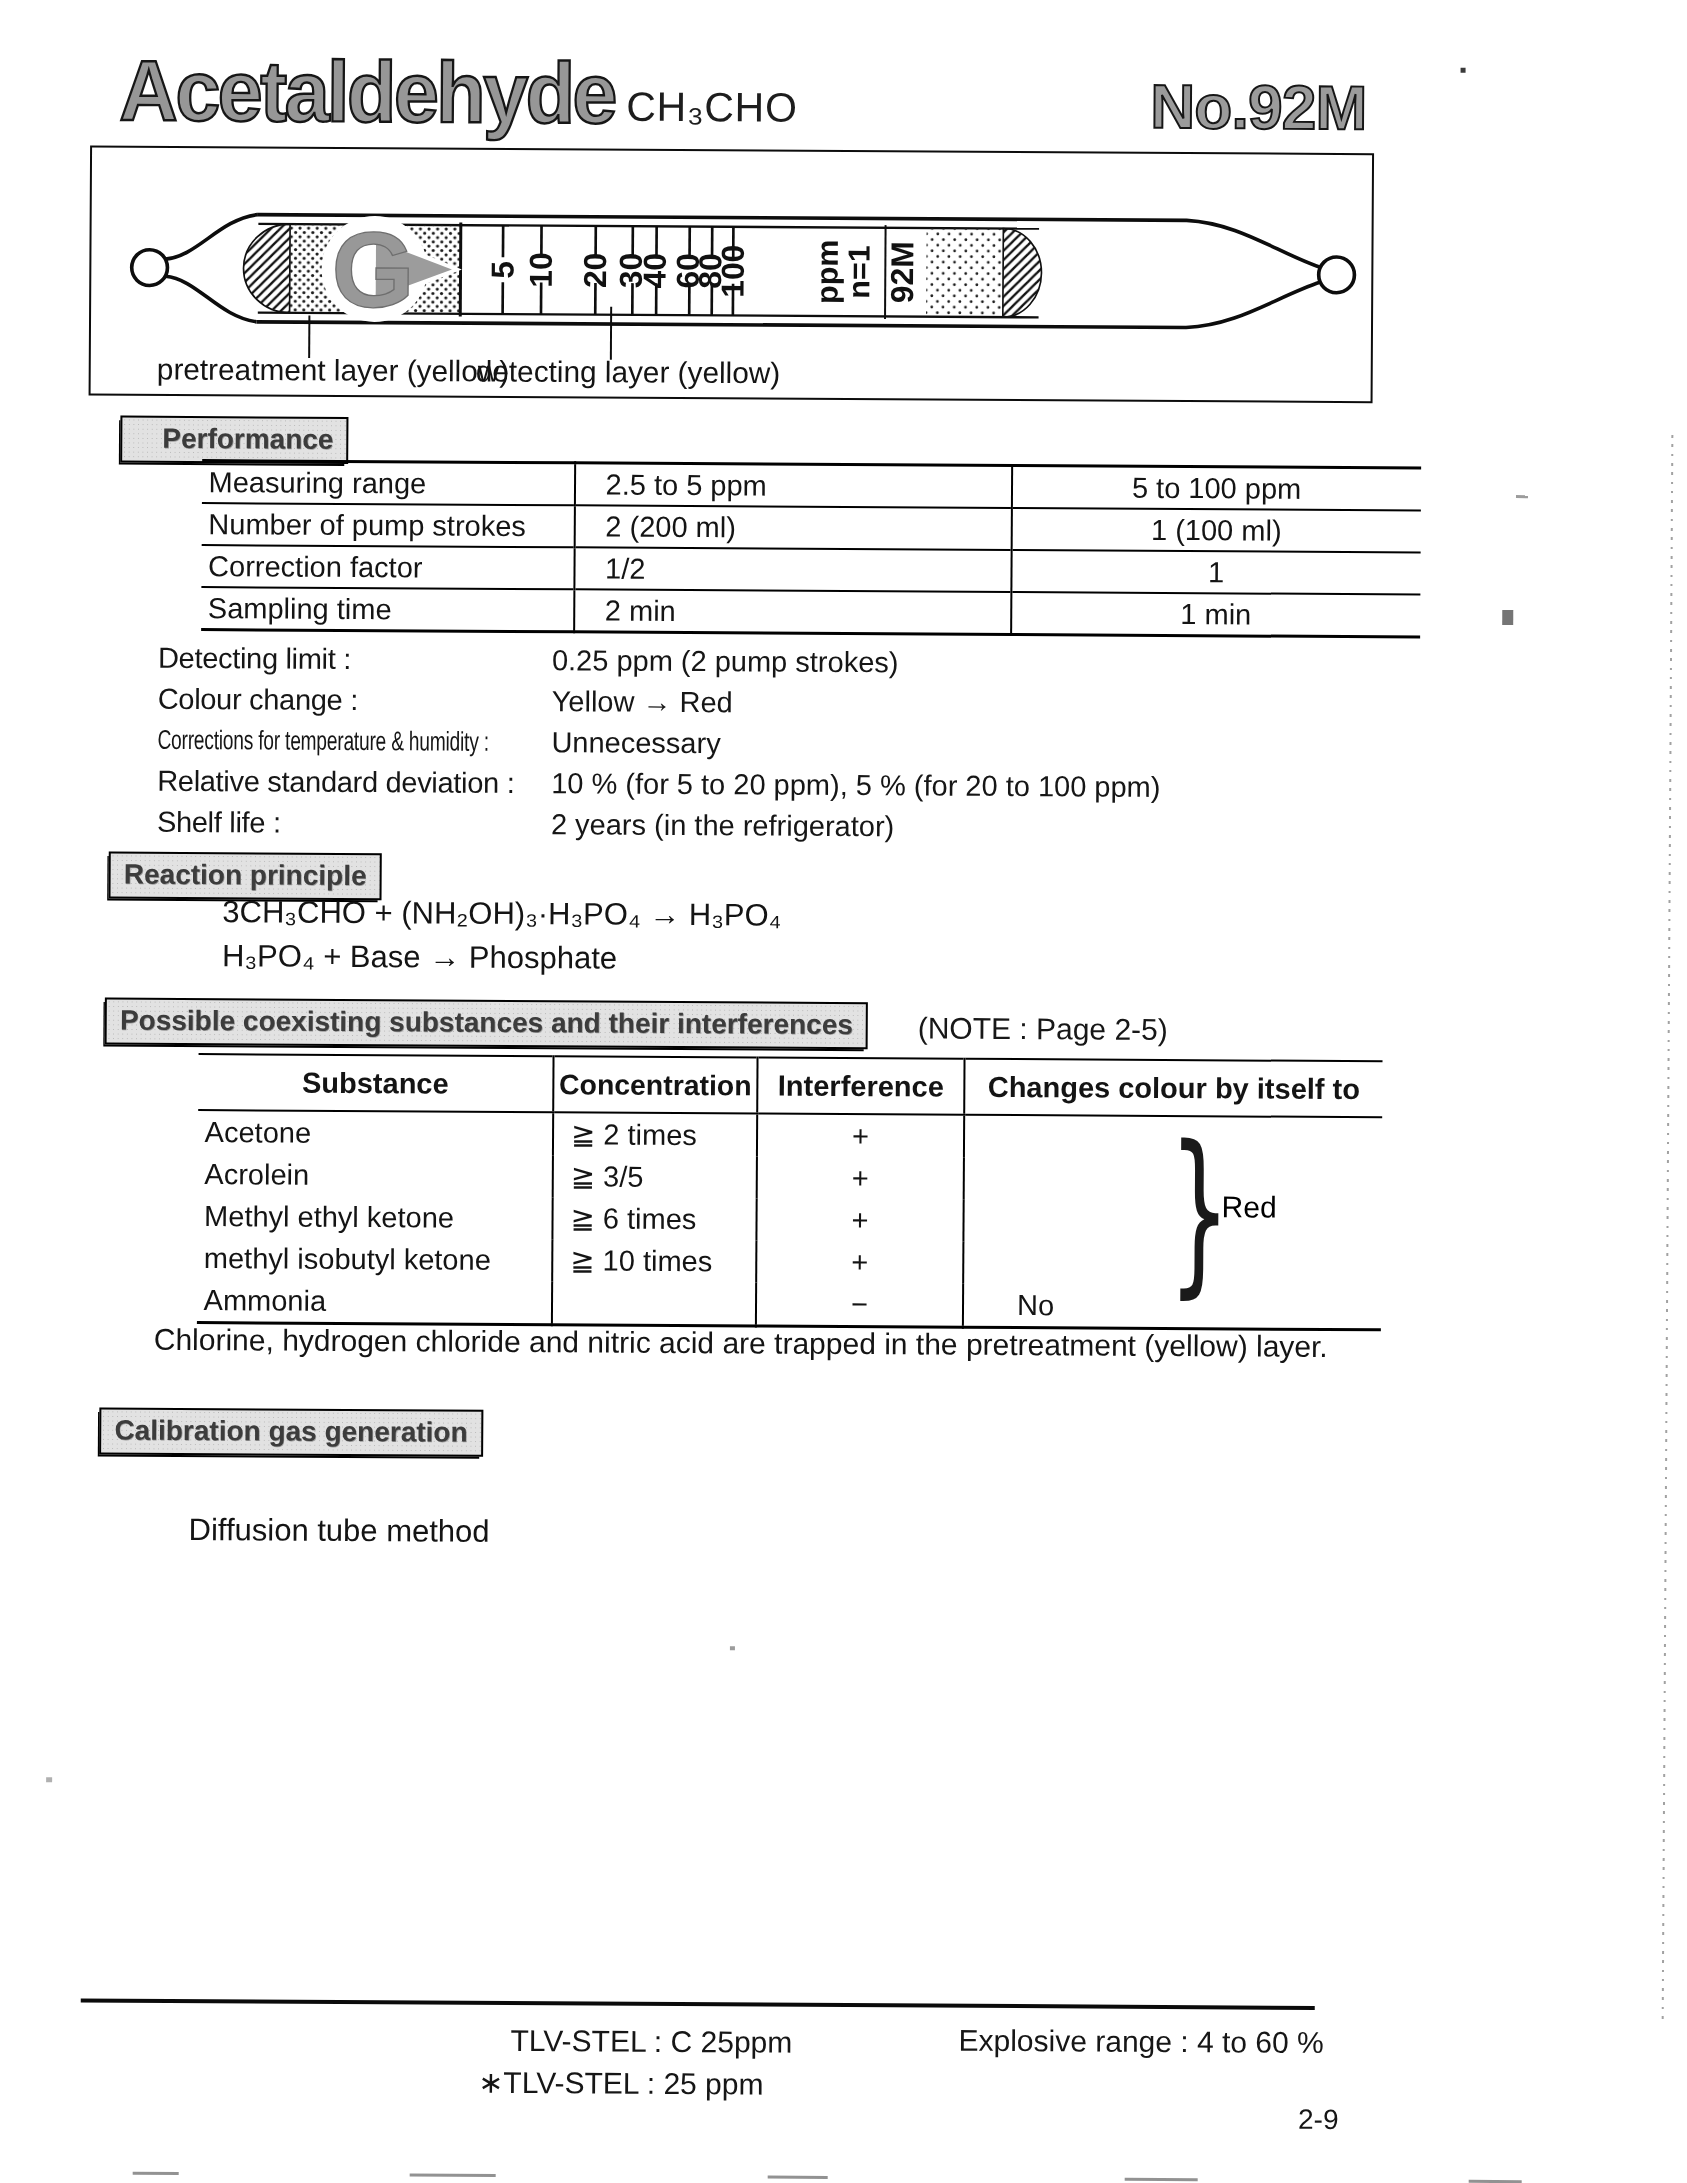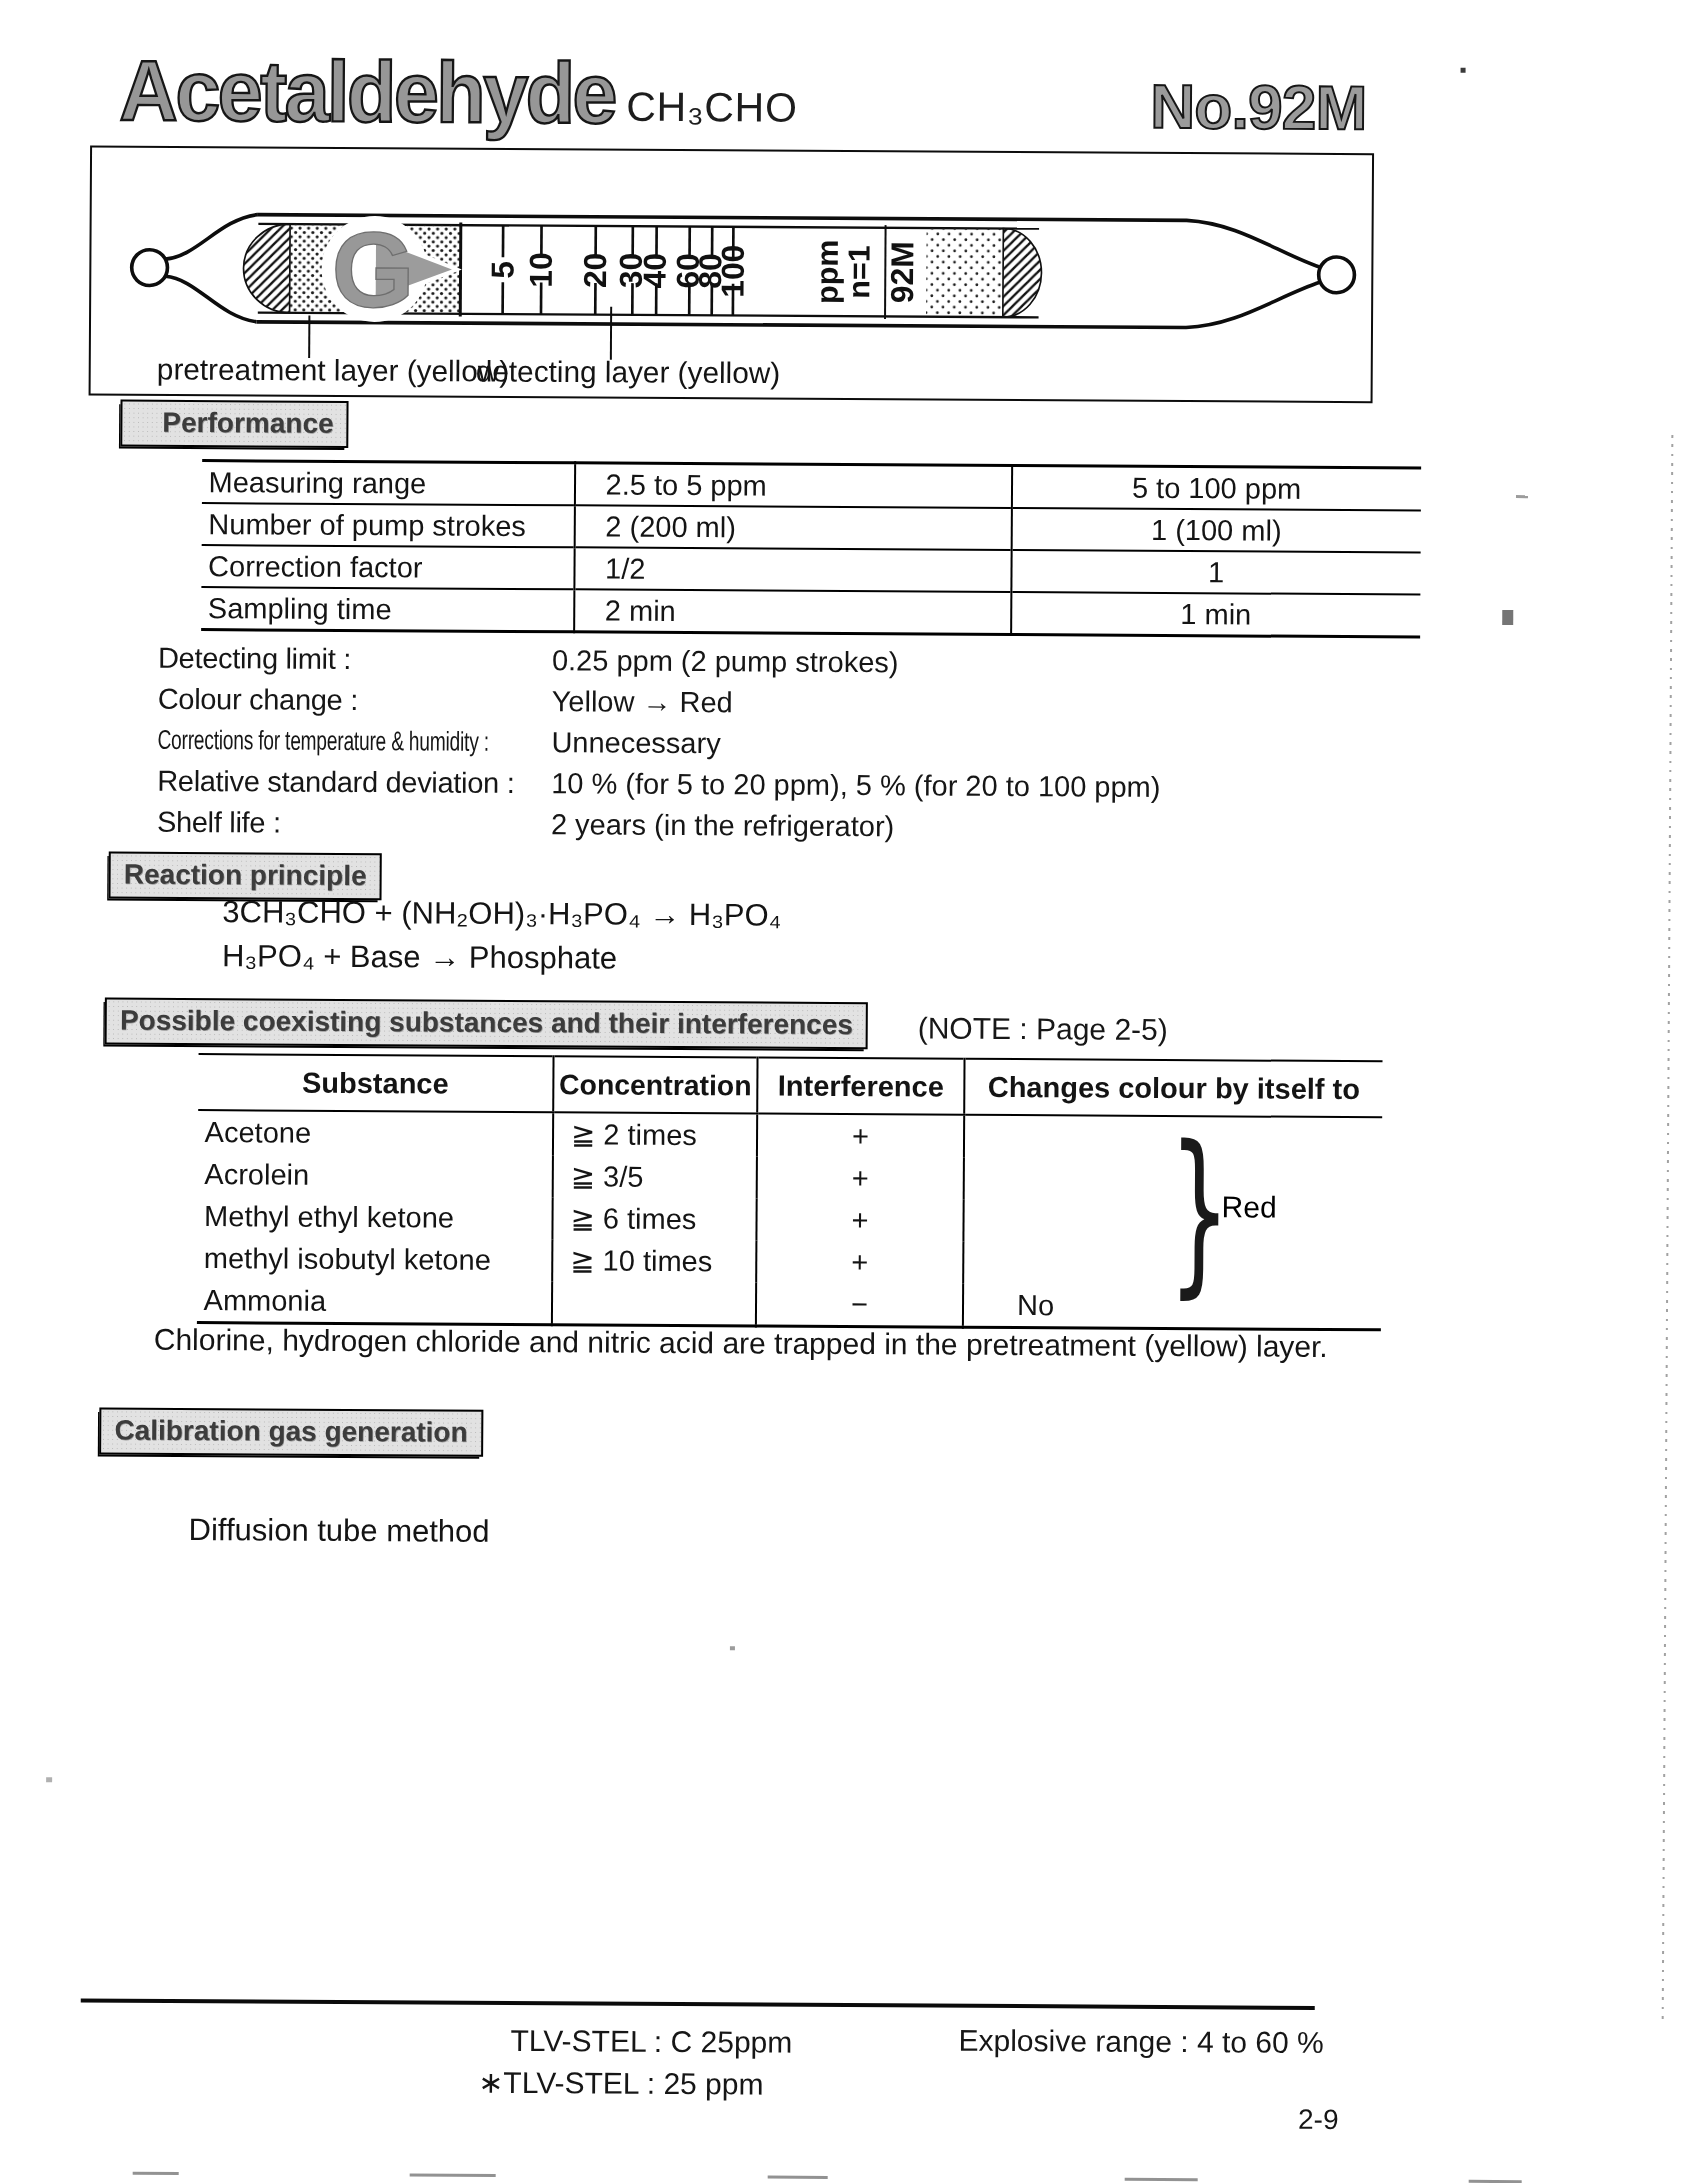--- a/index.html
+++ b/index.html
@@ -165,21 +165,21 @@
       <rect x="1262" y="114" width="116" height="134" fill="url(#dotsSparse)"></rect>
       <path d="M1378,114 A58,67 0 0 1 1378,248 Z" fill="url(#hatch)" stroke="#111" stroke-width="2.5"></path>
 
       <line x1="330" y1="252" x2="330" y2="316" stroke="#0d0d0d" stroke-width="3"></line>
       <line x1="786" y1="236" x2="786" y2="316" stroke="#0d0d0d" stroke-width="3"></line>
       <text x="100" y="350" font-size="45" fill="#141414" font-family="Liberation Sans, DejaVu Sans, sans-serif">pretreatment layer (yellow)</text>
       <text x="582" y="350" font-size="45" fill="#141414" font-family="Liberation Sans, DejaVu Sans, sans-serif">detecting layer (yellow)</text>
     </svg>
   </div>
 
-  <div class="sec-head" style="left:123px;top:404px;padding-left:40px;">Performance</div>
+  <div class="sec-head" style="left:123px;top:420px;padding-left:40px;">Performance</div>
 
   <table class="perf-table">
     <tbody>
         <tr>
       <td class="c1">Measuring range</td>
       <td class="c2">2.5 to 5 ppm</td>
       <td class="c3">5 to 100 ppm</td>
     </tr>
     <tr>
       <td class="c1">Number of pump strokes</td>

